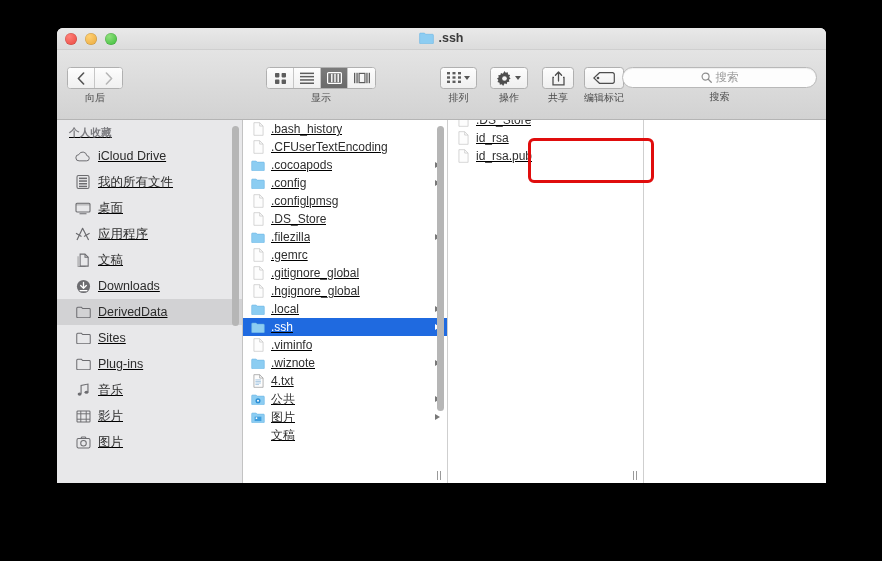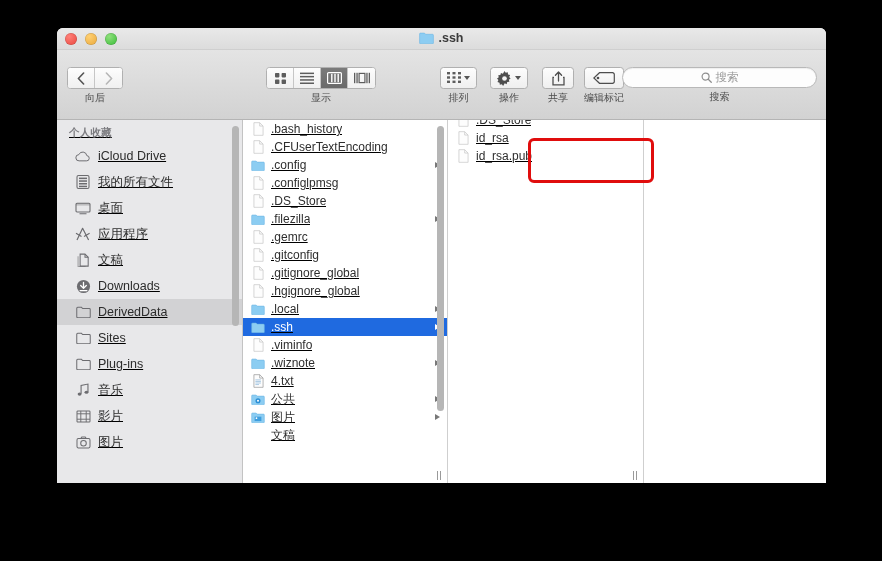--- a/index.html
+++ b/index.html
@@ -470,20 +470,29 @@
                 </svg>
               </span>
               <span class="row-label">.CFUserTextEncoding</span>
             </div>
             <div class="col-row">
               <span class="row-icon">
                 <svg viewBox="0 0 16 13" width="14" height="11">
                   <path d="M0.5 2.2a1 1 0 0 1 1-1h4.3l1.3 1.3h7.4a1 1 0 0 1 1 1v8.3a1 1 0 0 1-1 1H1.5a1 1 0 0 1-1-1z" fill="#8ccdf2" stroke="#63b2e3" stroke-width=".6"></path>
                 </svg>
               </span>
+              <span class="row-label">.cocoapods</span>
+              <span class="disclosure"></span>
+            </div>
+            <div class="col-row">
+              <span class="row-icon">
+                <svg viewBox="0 0 16 13" width="14" height="11">
+                  <path d="M0.5 2.2a1 1 0 0 1 1-1h4.3l1.3 1.3h7.4a1 1 0 0 1 1 1v8.3a1 1 0 0 1-1 1H1.5a1 1 0 0 1-1-1z" fill="#8ccdf2" stroke="#63b2e3" stroke-width=".6"></path>
+                </svg>
+              </span>
               <span class="row-label">.config</span>
               <span class="disclosure"></span>
             </div>
             <div class="col-row">
               <span class="row-icon">
                 <svg viewBox="0 0 12 15" width="11" height="14">
                   <path d="M1 0.6h6.3L11 4.3v10.1H1z" fill="#fdfdfd" stroke="#c8c8c8" stroke-width=".8"></path>
                   <path d="M7.3 0.6v3.7H11" fill="none" stroke="#c8c8c8" stroke-width=".8"></path>
                 </svg>
               </span>
@@ -508,29 +517,20 @@
               <span class="disclosure"></span>
             </div>
             <div class="col-row">
               <span class="row-icon">
                 <svg viewBox="0 0 12 15" width="11" height="14">
                   <path d="M1 0.6h6.3L11 4.3v10.1H1z" fill="#fdfdfd" stroke="#c8c8c8" stroke-width=".8"></path>
                   <path d="M7.3 0.6v3.7H11" fill="none" stroke="#c8c8c8" stroke-width=".8"></path>
                 </svg>
               </span>
               <span class="row-label">.gemrc</span>
-            </div>
-            <div class="col-row">
-              <span class="row-icon">
-                <svg viewBox="0 0 12 15" width="11" height="14">
-                  <path d="M1 0.6h6.3L11 4.3v10.1H1z" fill="#fdfdfd" stroke="#c8c8c8" stroke-width=".8"></path>
-                  <path d="M7.3 0.6v3.7H11" fill="none" stroke="#c8c8c8" stroke-width=".8"></path>
-                </svg>
-              </span>
-              <span class="row-label">.gitconfig</span>
             </div>
             <div class="col-row">
               <span class="row-icon">
                 <svg viewBox="0 0 12 15" width="11" height="14">
                   <path d="M1 0.6h6.3L11 4.3v10.1H1z" fill="#fdfdfd" stroke="#c8c8c8" stroke-width=".8"></path>
                   <path d="M7.3 0.6v3.7H11" fill="none" stroke="#c8c8c8" stroke-width=".8"></path>
                 </svg>
               </span>
               <span class="row-label">.gitignore_global</span>
             </div>

